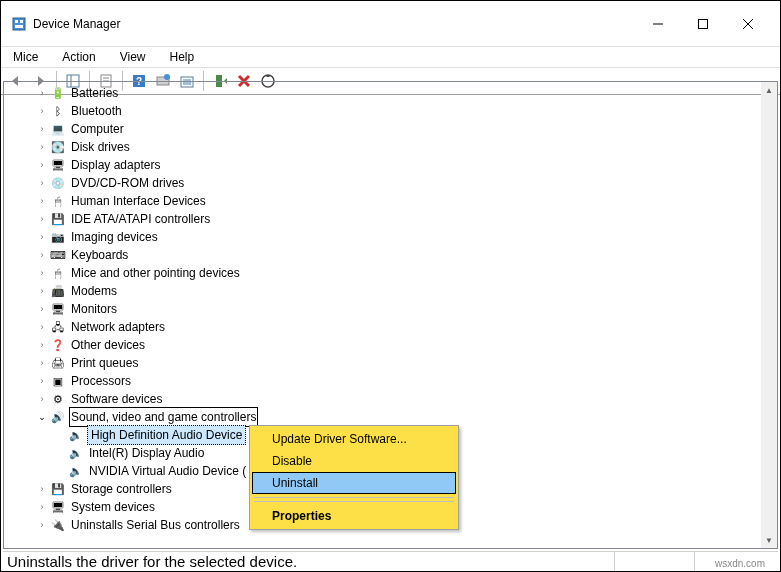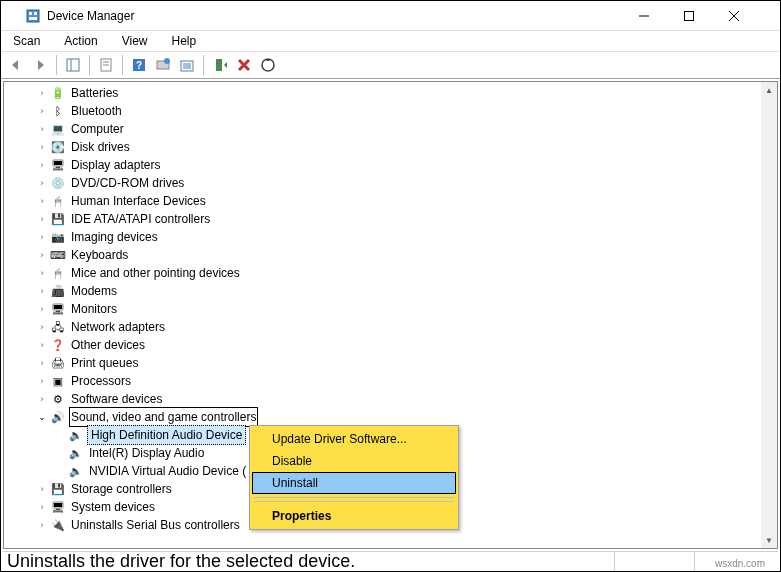--- a/index.html
+++ b/index.html
@@ -1,17 +1,17 @@
 <!DOCTYPE html>
 <html><head>
 <meta charset="utf-8">
 <style>
 * { box-sizing: border-box; margin: 0; padding: 0; }
 body { font-family: "Segoe UI", Tahoma, sans-serif; font-size: 12px; background: #fff; width: 781px; height: 572px; overflow: hidden; border: 1px solid #000; position: relative; }
-.titlebar { height: 30px; display: flex; align-items: center; padding: 0 24px; background: #fff; border-bottom: 1px solid #e0e0e0; }
+.titlebar { height: 46px; display: flex; align-items: center; padding: 0 10px; background: #fff; border-bottom: 1px solid #e0e0e0; }
 .titlebar .icon { width: 16px; height: 16px; margin-right: 6px; }
 .titlebar .title { flex: 1; font-size: 12px; }
 .titlebar .wbtns { display: flex; gap: 0; }
 .titlebar .wbtn { width: 45px; height: 29px; display: flex; align-items: center; justify-content: center; font-size: 14px; font-family: "Segoe MDL2 Assets", sans-serif; cursor: default; }
 .menubar { height: 20px; display: flex; align-items: center; padding: 0 6px; gap: 12px; font-size: 12px; }
 .menubar span { padding: 2px 6px; cursor: default; }
 .toolbar { height: 28px; display: flex; align-items: center; padding: 2px 4px; border-top: 1px solid #e0e0e0; border-bottom: 1px solid #a0a0a0; gap: 2px; }
 .toolbar .sep { width: 1px; height: 20px; background: #c0c0c0; margin: 0 3px; }
 .tbtn { width: 22px; height: 22px; display: flex; align-items: center; justify-content: center; }
 .main { position: absolute; top: 80px; left: 2px; right: 2px; bottom: 22px; border: 1px solid #828790; overflow: hidden; }
@@ -19,21 +19,21 @@
 .node { display: flex; align-items: center; height: 18px; line-height: 18px; white-space: nowrap; }
 .arrow { width: 12px; display: inline-flex; justify-content: center; color: #666; font-size: 9px; }
 .icn { width: 16px; height: 16px; margin: 0 3px 0 2px; display: inline-flex; align-items: center; justify-content: center; }
 .lbl { padding: 0 2px; }
 .d1 { padding-left: 24px; }
 .d2 { padding-left: 42px; }
 .sel .lbl { background: #cde8ff; border: 1px dotted #000; padding: 0 3px; }
 .catsel .lbl { border: 1px solid #000; padding: 0 1px; }
 .scrollbar { position: absolute; right: 0; top: 0; bottom: 0; width: 16px; background: #f0f0f0; }
 .sbarrow { height: 16px; background: #f0f0f0; display: flex; align-items: center; justify-content: center; font-size: 8px; color: #606060; }
-.status { position: absolute; left: 2px; right: 2px; bottom: 0; height: 20px; display: flex; align-items: center; padding: 0 4px; border-top: 1px solid #d0d0d0; font-size: 18px; }
+.status { position: absolute; left: 2px; right: 2px; bottom: 0; height: 20px; display: flex; align-items: center; padding: 0 4px; border-top: 1px solid #d0d0d0; font-size: 15px; }
 .status .cell { border-left: 1px solid #d0d0d0; height: 100%; }
 .ctxmenu { position: absolute; background: #fde047; border: 1px solid #a0a0a0; box-shadow: 2px 2px 3px rgba(0,0,0,0.25); padding: 2px; font-size: 12px; z-index: 10; }
 .ctxmenu .item { padding: 4px 20px 4px 20px; white-space: nowrap; cursor: default; }
 .ctxmenu .item.hl { background: #90c8f6; border: 1px solid #000; padding: 3px 19px 3px 19px; }
 .ctxmenu .divider { height: 1px; background: #c0c0c0; margin: 3px 2px; }
 .ctxmenu .item.bold { font-weight: bold; }
 .watermark { position: absolute; right: 15px; bottom: 2px; font-size: 10px; color: #888; }
 </style>
 </head>
 <body>
@@ -62,21 +62,21 @@
     <div class="wbtn">
         <svg width="10" height="10">
           <line x1="0" y1="0" x2="10" y2="10" stroke="#000"></line>
           <line x1="10" y1="0" x2="0" y2="10" stroke="#000"></line>
         </svg>
       </div>
   </div>
 </div>
 
 <div class="menubar">
-  <span>Scan</span>
+  <span>Mice</span>
   <span>Action</span>
   <span>View</span>
   <span>Help</span>
 </div>
 
 <div class="toolbar">
   <div class="tbtn">
       <svg width="16" height="16">
         <path d="M10 3 L4 8 L10 13 Z" fill="#888"></path>
       </svg>

